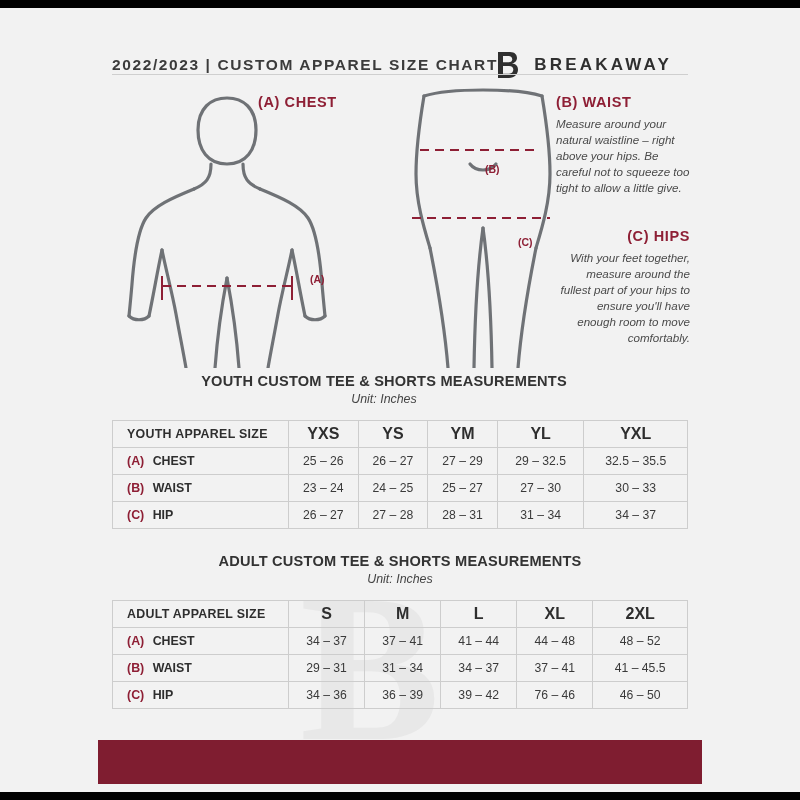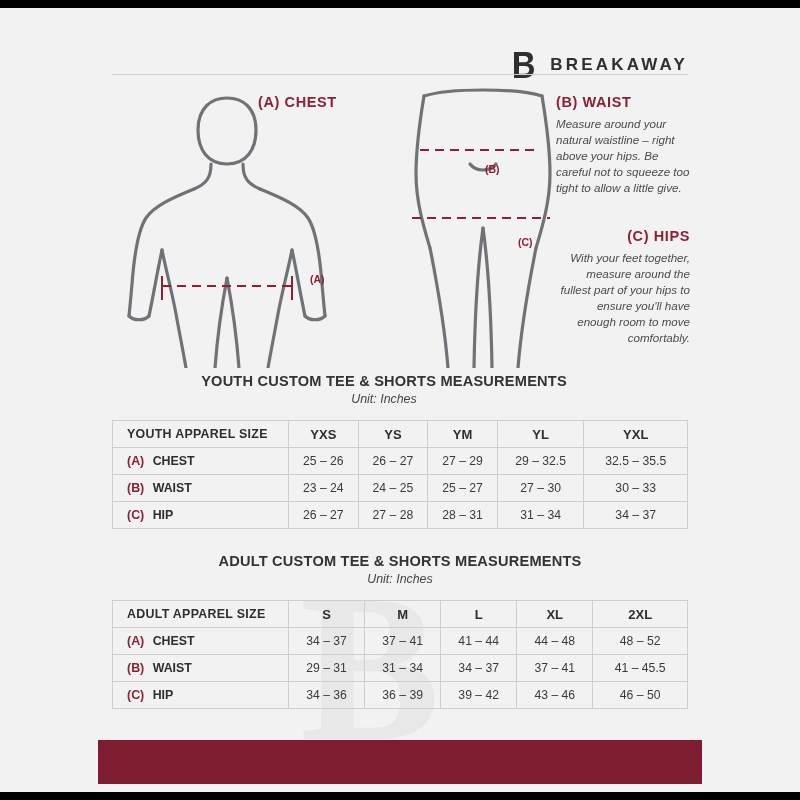--- a/index.html
+++ b/index.html
@@ -50,21 +50,21 @@
     position: absolute;
     left: 112px; top: 30px;
     font-size: 15.5px;
     font-weight: bold;
     letter-spacing: 1.6px;
     color: #3b3b3b;
     white-space: nowrap;
   }
   .brand {
     position: absolute;
-    right: 112px; top: 24px;
+    right: 128px; top: 24px;
     display: flex;
     align-items: center;
     gap: 14px;
   }
   .brand-mark {
     width: 26px; height: 30px;
     position: relative;
   }
   .brand-name {
     font-size: 17px;
@@ -139,21 +139,21 @@
   }
   table.size th, table.size td {
     border: 1px solid #cdcdcd;
     height: 26px;
     text-align: center;
     font-weight: normal;
     padding: 0;
   }
   table.size thead th {
     font-weight: bold;
-    font-size: 13px;
+    font-size: 16px;
     color: #2e2e2e;
   }
   table.size thead th.rowhead {
     text-align: left;
     padding-left: 14px;
     font-size: 12.4px;
     letter-spacing: 0.3px;
   }
   table.size tbody td.rowhead {
     text-align: left;
@@ -190,20 +190,21 @@
 
 <div id="page">
   <div class="top-black"></div>
   <div class="sheet">
 
     <div class="watermark">B</div>
 
     <div class="content">
 
       <div class="header">
+        <div class="header-title">2022/2023  |  CUSTOM APPAREL SIZE CHART</div>
         <div class="brand">
           <div class="brand-mark">
             <svg width="26" height="30" viewBox="0 0 26 30">
               <path d="M4 2 H16 C21 2 23 5 23 8 C23 11 20.5 13 18 13.6 C21.5 14 24 16 24 19.5 C24 24 20.5 28 15 28 H4 Z" fill="#2f2f2f"></path>
               <path d="M9 6 H14.5 C17 6 18.2 7.4 18.2 9.2 C18.2 11 17 12.3 14.5 12.3 H9 Z" fill="#f2f2f2"></path>
               <path d="M9 16 H15 C18 16 19.3 17.6 19.3 19.6 C19.3 21.8 18 23.8 15 23.8 H9 Z" fill="#f2f2f2"></path>
             </svg>
           </div>
           <div class="brand-name">BREAKAWAY</div>
         </div>
@@ -374,21 +375,21 @@
             <td class="val">41 – 45.5</td>
           </tr>
           <tr>
             <td class="rowhead">
               <span class="lbl" style="margin-right: 5px;">(C)</span>
               <span>HIP</span>
             </td>
             <td class="val">34 – 36</td>
             <td class="val">36 – 39</td>
             <td class="val">39 – 42</td>
-            <td class="val">43 – 46</td>
+            <td class="val">76 – 46</td>
             <td class="val">46 – 50</td>
           </tr>
         </tbody>
       </table>
 
       <div class="footer-bar"></div>
     </div>
   </div>
   <div class="bottom-black"></div>
 </div>

